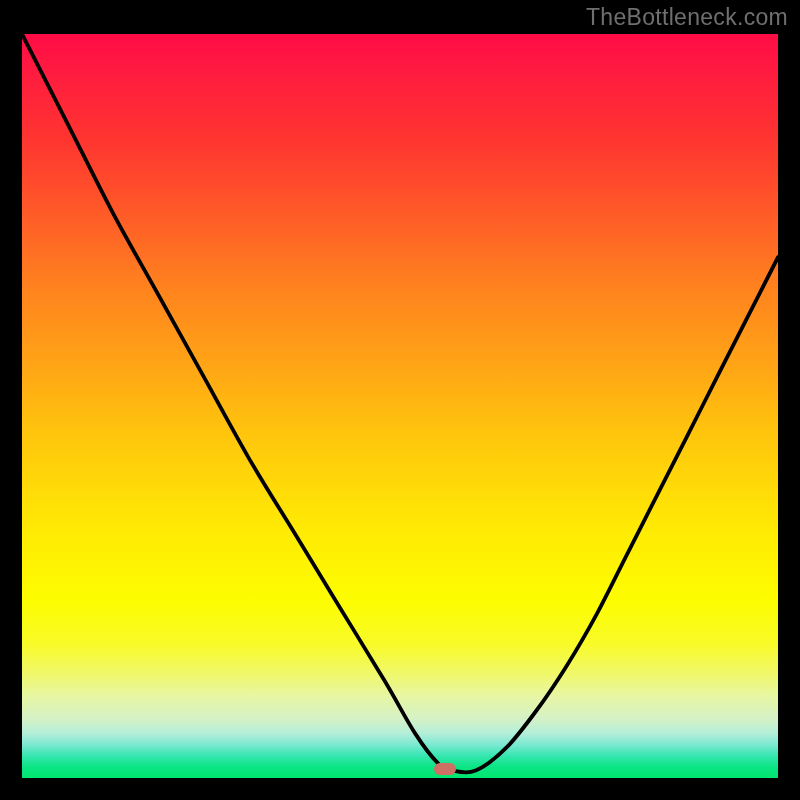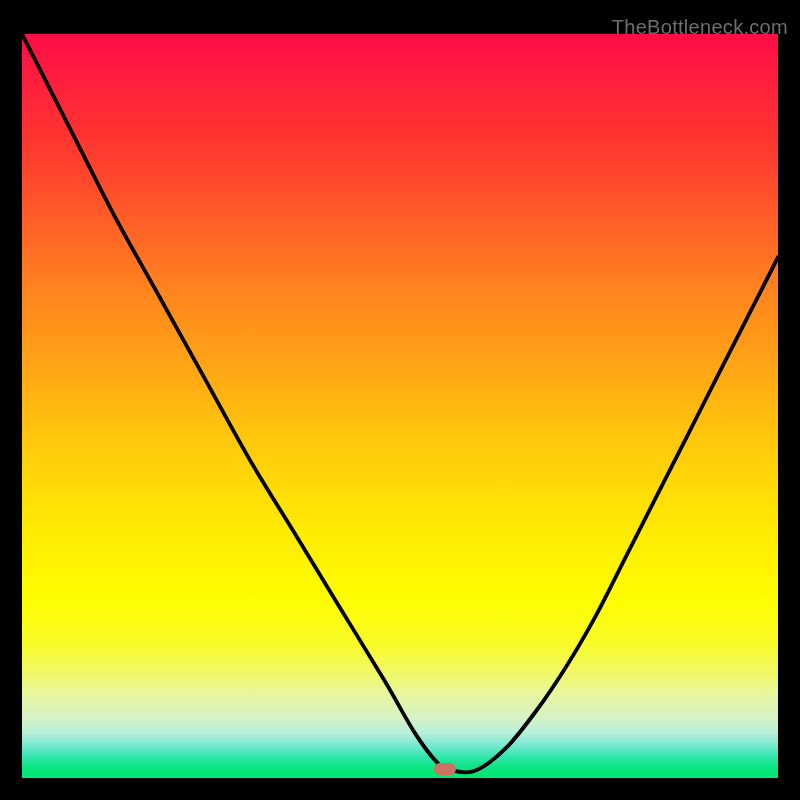--- a/index.html
+++ b/index.html
@@ -12,24 +12,24 @@
     font-family: Arial, Helvetica, sans-serif;
   }
   .outer {
     position: relative;
     width: 800px;
     height: 800px;
     background: #000;
   }
   .watermark {
     position: absolute;
-    top: 16px;
+    top: 4px;
     right: 12px;
     color: #6f6f6f;
-    font-size: 20px;
+    font-size: 23px;
     font-weight: 500;
     letter-spacing: 0.3px;
     z-index: 5;
   }
   .plot {
     position: absolute;
     left: 22px;
     top: 34px;
     width: 756px;
     height: 744px;

